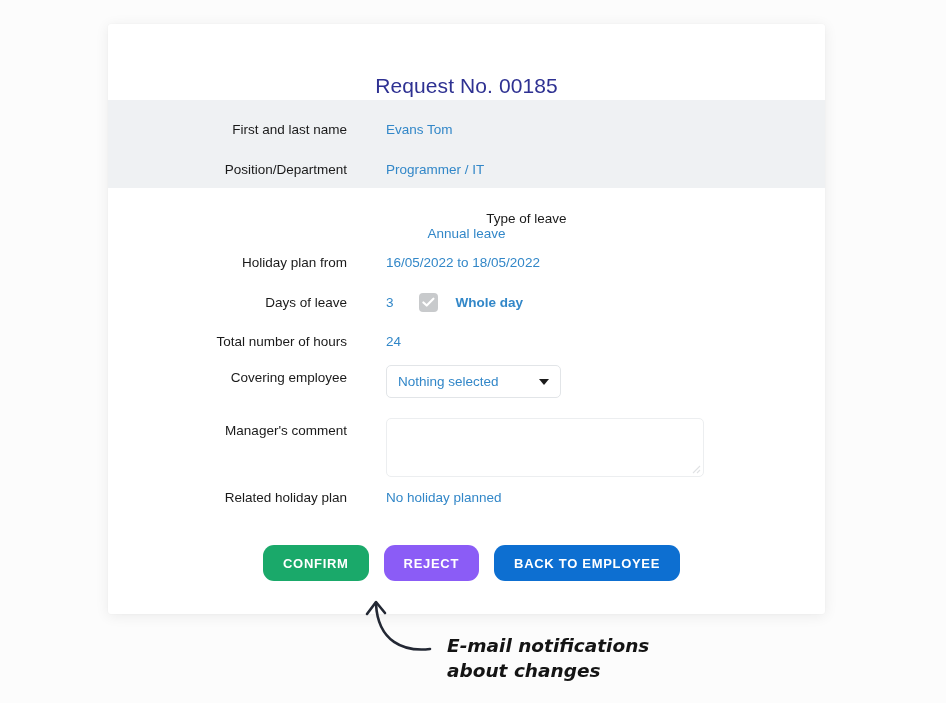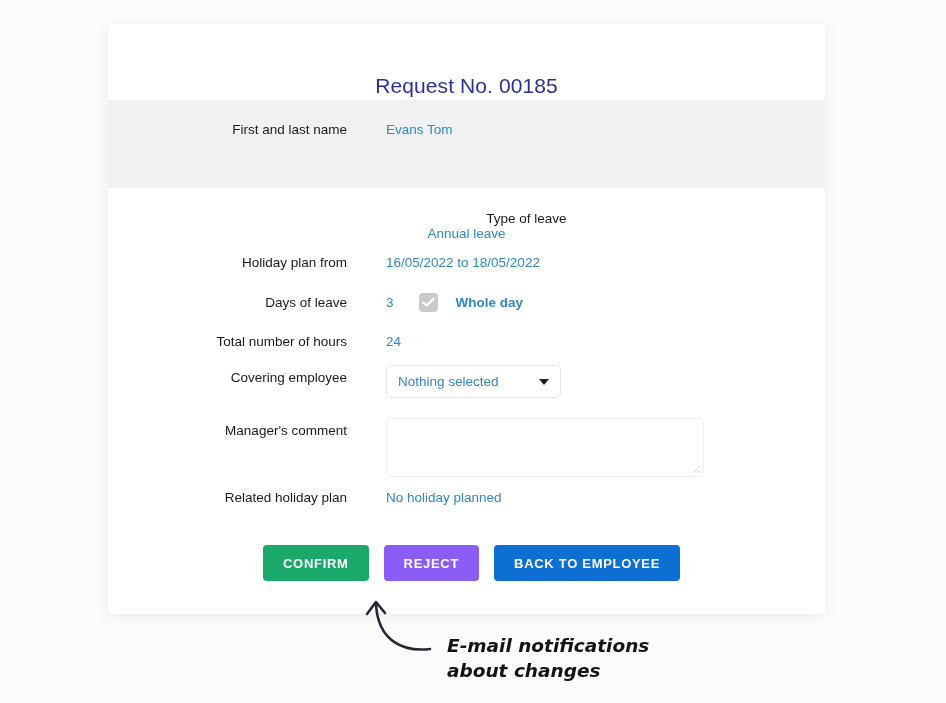--- a/index.html
+++ b/index.html
@@ -162,21 +162,21 @@
   .buttons {
     position: absolute;
     left: 155px;
     top: 521px;
     display: flex;
     gap: 15px;
   }
   .btn {
     height: 36px;
     border: none;
-    border-radius: 4px;
+    border-radius: 11px;
     color: #ffffff;
     font-size: 13px;
     font-weight: bold;
     letter-spacing: 0.7px;
     cursor: pointer;
     padding: 0 20px;
     font-family: "Liberation Sans", sans-serif;
   }
   .btn-confirm { background: #1aa96a; }
   .btn-reject  { background: #8b5cf6; }
@@ -208,20 +208,24 @@
 
   <div class="card-title">Request No. 00185</div>
 
   <div class="employee-band"></div>
 
   <div class="row" style="top: 94px;">
     <div class="label">First and last name</div>
     <div class="value">Evans Tom</div>
   </div>
 
+  <div class="row" style="top: 134px;">
+    <div class="label">Position/Department</div>
+    <div class="value">Programmer / IT</div>
+  </div>
 
   <div class="row" style="top: 187px; flex-direction: column;">
     <div class="label">Type of leave</div>
     <div class="value">Annual leave</div>
   </div>
 
   <div class="row" style="top: 227px;">
     <div class="label">Holiday plan from</div>
     <div class="value">16/05/2022 to 18/05/2022</div>
   </div>

